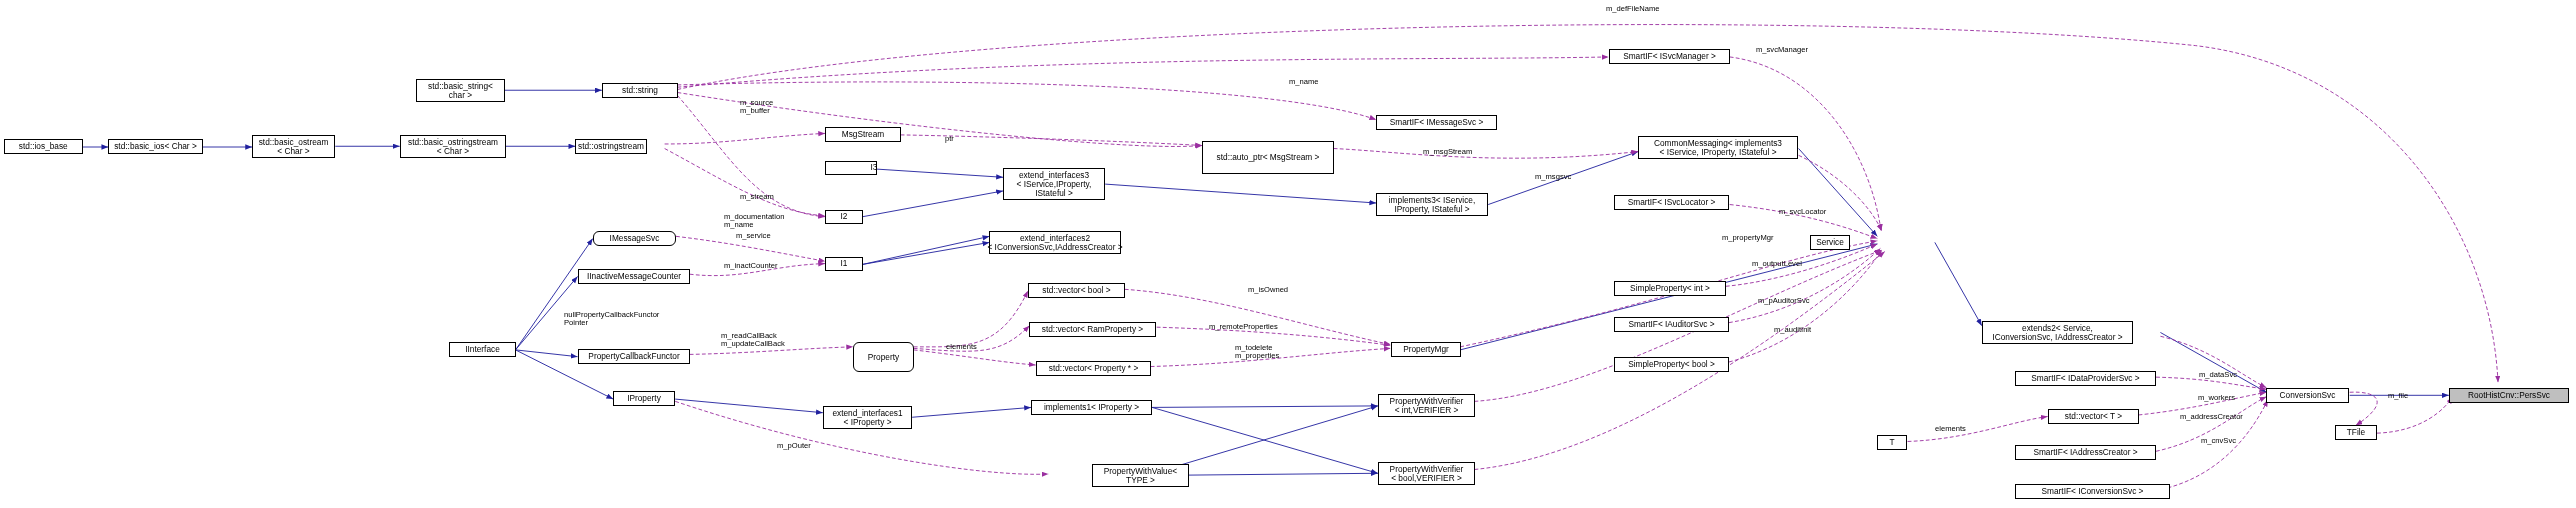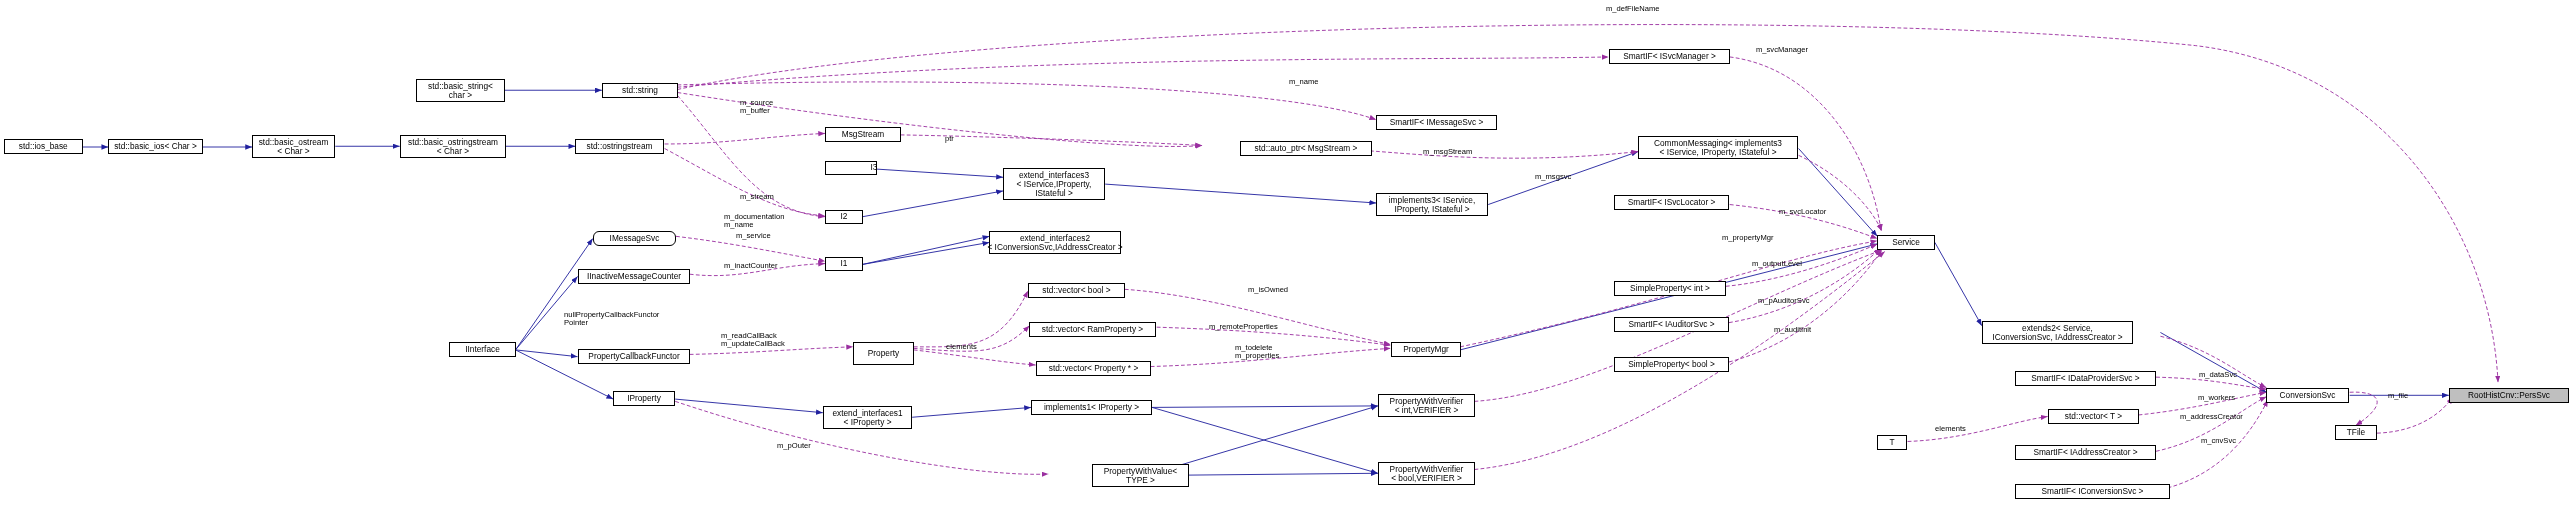--- a/index.html
+++ b/index.html
@@ -96,62 +96,62 @@
   </svg>
 
   <div class="node" style="left:3.8px;top:139px;width:79px;height:15px;"><span>std::ios_base</span></div>
   <div class="node" style="left:108px;top:139px;width:95px;height:15px;"><span>std::basic_ios&lt; Char &gt;</span></div>
   <div class="node" style="left:252px;top:135px;width:83px;height:23px;"><span>std::basic_ostream
 &lt; Char &gt;</span></div>
   <div class="node" style="left:400px;top:135px;width:106px;height:23px;"><span>std::basic_ostringstream
 &lt; Char &gt;</span></div>
   <div class="node" style="left:416px;top:79px;width:89px;height:23px;"><span>std::basic_string&lt;
 char &gt;</span></div>
-  <div class="node" style="left:575px;top:139px;width:89px;height:15px;"><span>std::ostringstream</span></div>
+  <div class="node" style="left:575px;top:139px;width:72px;height:15px;"><span>std::ostringstream</span></div>
   <div class="node" style="left:602px;top:83px;width:76px;height:15px;"><span>std::string</span></div>
   <div class="node" style="left:825px;top:127px;width:76px;height:15px;"><span>MsgStream</span></div>
   <div class="node" style="left:825px;top:161px;width:38px;height:13.6px;padding-left:48px;"><span>I3</span></div>
   <div class="node" style="left:825px;top:210px;width:38px;height:13.6px;"><span>I2</span></div>
   <div class="node" style="left:825px;top:257px;width:38px;height:13.6px;"><span>I1</span></div>
-  <div class="node" style="left:1202px;top:141px;width:132px;height:15px;margin-left:38px;"><span>std::auto_ptr&lt; MsgStream &gt;</span></div>
+  <div class="node" style="left:1202px;top:141px;width:132px;height:33px;"><span>std::auto_ptr&lt; MsgStream &gt;</span></div>
   <div class="node" style="left:1003px;top:168px;width:102px;height:32px;"><span>extend_interfaces3
 &lt; IService,IProperty,
 IStateful &gt;</span></div>
   <div class="node" style="left:989px;top:231px;width:132px;height:23px;"><span>extend_interfaces2
 &lt; IConversionSvc,IAddressCreator &gt;</span></div>
   <div class="node" style="left:823px;top:406px;width:89px;height:23px;"><span>extend_interfaces1
 &lt; IProperty &gt;</span></div>
   <div class="node" style="left:1376px;top:193px;width:112px;height:23px;"><span>implements3&lt; IService,
 IProperty, IStateful &gt;</span></div>
   <div class="node" style="left:1031px;top:400px;width:121px;height:15px;"><span>implements1&lt; IProperty &gt;</span></div>
   <div class="node" style="left:593px;top:231px;width:83px;height:15px;border-radius:6px;"><span>IMessageSvc</span></div>
   <div class="node" style="left:578px;top:269px;width:112px;height:15px;"><span>IInactiveMessageCounter</span></div>
   <div class="node" style="left:449px;top:342px;width:67px;height:15px;"><span>IInterface</span></div>
   <div class="node" style="left:578px;top:349px;width:112px;height:15px;"><span>PropertyCallbackFunctor</span></div>
   <div class="node" style="left:613px;top:391px;width:62px;height:15px;"><span>IProperty</span></div>
-  <div class="node" style="left:853px;top:342px;width:61px;height:23px;"><span>Property</span></div>
+  <div class="node" style="left:853px;top:342px;width:61px;height:30px;border-radius:6px;"><span>Property</span></div>
   <div class="node" style="left:1028px;top:283px;width:97px;height:15px;"><span>std::vector&lt; bool &gt;</span></div>
   <div class="node" style="left:1029px;top:322px;width:127px;height:15px;"><span>std::vector&lt; RamProperty &gt;</span></div>
   <div class="node" style="left:1036px;top:361px;width:115px;height:15px;"><span>std::vector&lt; Property * &gt;</span></div>
   <div class="node" style="left:1391px;top:342px;width:70px;height:15px;"><span>PropertyMgr</span></div>
   <div class="node" style="left:1378px;top:394px;width:97px;height:23px;"><span>PropertyWithVerifier
 &lt; int,VERIFIER &gt;</span></div>
   <div class="node" style="left:1378px;top:462px;width:97px;height:23px;"><span>PropertyWithVerifier
 &lt; bool,VERIFIER &gt;</span></div>
   <div class="node" style="left:1048px;top:464px;width:97px;height:23px;margin-left:44px;"><span>PropertyWithValue&lt;
 TYPE &gt;</span></div>
   <div class="node" style="left:1609px;top:49px;width:121px;height:15px;"><span>SmartIF&lt; ISvcManager &gt;</span></div>
   <div class="node" style="left:1376px;top:115px;width:121px;height:15px;"><span>SmartIF&lt; IMessageSvc &gt;</span></div>
   <div class="node" style="left:1638px;top:136px;width:160px;height:23px;"><span>CommonMessaging&lt; implements3
 &lt; IService, IProperty, IStateful &gt;</span></div>
   <div class="node" style="left:1614px;top:195px;width:115px;height:15px;"><span>SmartIF&lt; ISvcLocator &gt;</span></div>
   <div class="node" style="left:1614px;top:281px;width:112px;height:15px;"><span>SimpleProperty&lt; int &gt;</span></div>
   <div class="node" style="left:1614px;top:317px;width:115px;height:15px;"><span>SmartIF&lt; IAuditorSvc &gt;</span></div>
   <div class="node" style="left:1614px;top:357px;width:115px;height:15px;"><span>SimpleProperty&lt; bool &gt;</span></div>
-  <div class="node" style="left:1877px;top:235px;width:58px;height:15px;"><span>Service</span></div>
+  <div class="node" style="left:1810px;top:235px;width:40px;height:15px;"><span>Service</span></div>
   <div class="node" style="left:1982px;top:321px;width:151px;height:23px;"><span>extends2&lt; Service,
 IConversionSvc, IAddressCreator &gt;</span></div>
   <div class="node" style="left:2015px;top:371px;width:141px;height:15px;"><span>SmartIF&lt; IDataProviderSvc &gt;</span></div>
   <div class="node" style="left:2048px;top:409px;width:91px;height:15px;"><span>std::vector&lt; T &gt;</span></div>
   <div class="node" style="left:2015px;top:445px;width:141px;height:15px;"><span>SmartIF&lt; IAddressCreator &gt;</span></div>
   <div class="node" style="left:2015px;top:484px;width:155px;height:15px;"><span>SmartIF&lt; IConversionSvc &gt;</span></div>
   <div class="node" style="left:1877px;top:435px;width:30px;height:15px;"><span>T</span></div>
   <div class="node" style="left:2266px;top:388px;width:83px;height:15px;"><span>ConversionSvc</span></div>
   <div class="node" style="left:2335px;top:425px;width:42px;height:15px;"><span>TFile</span></div>
   <div class="node target" style="left:2449px;top:388px;width:120px;height:15px;"><span>RootHistCnv::PersSvc</span></div>

